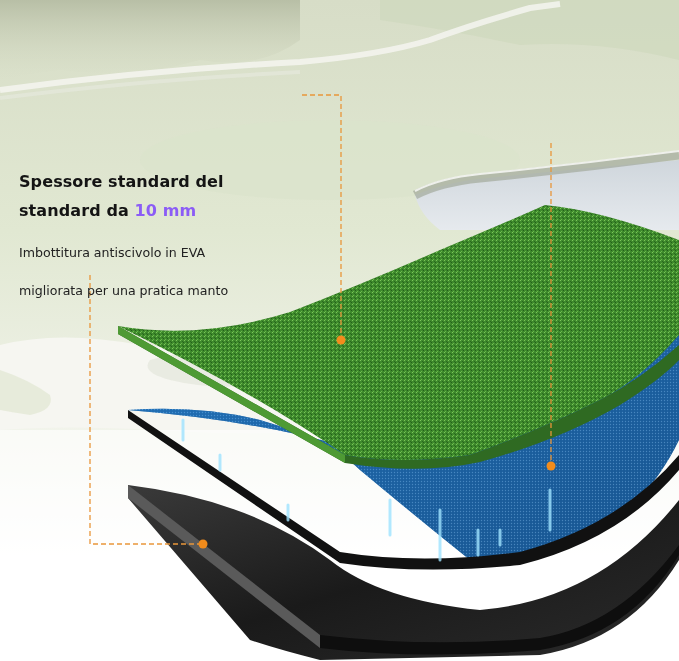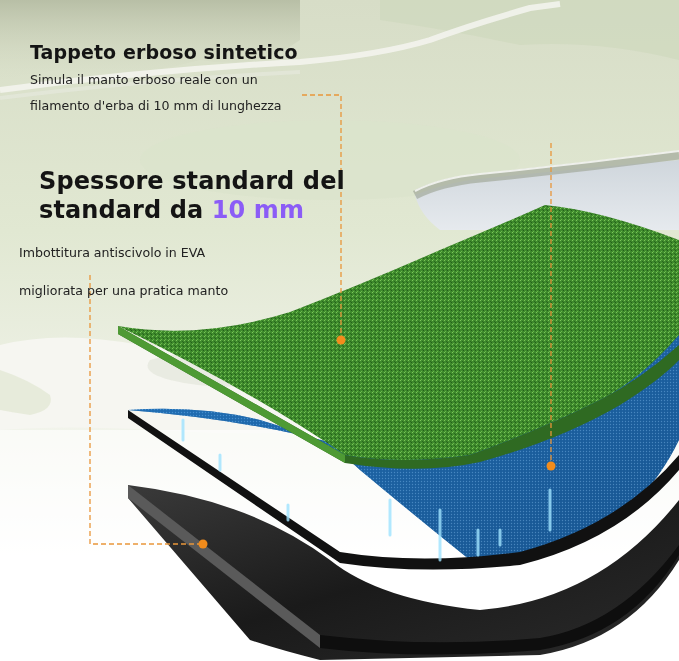--- a/index.html
+++ b/index.html
@@ -8,21 +8,21 @@
       font-family: "DejaVu Sans", "Liberation Sans", sans-serif;
       background: #ffffff;
     }
     .canvas { position: absolute; left: 0; top: 0; width: 679px; height: 661px; }
     .bg { position: absolute; left: 0; top: 0; width: 679px; height: 661px; }
     .text-block { position: absolute; color: #141414; }
     .title {
       font-weight: bold; font-size: 19px; line-height: 24px; letter-spacing: 0.1px;
       white-space: nowrap;
     }
-    .title.big { font-size: 24px; line-height: 29px; margin-left: 20px; }
+    .title.big { font-size: 16px; line-height: 29px; }
     .desc { font-size: 12.6px; line-height: 21px; color: #222; white-space: nowrap; }
     .accent { color: #8b5cf6; }
     #block-turf { left: 30px; top: 40px; }
     #block-turf .desc { margin-top: 5px; }
     #block-thick { left: 19px; top: 167px; }
     #block-thick .desc { margin-top: 17px; }
     #block-layer { left: 401px; top: 49px; }
     #block-layer .desc { margin-top: 6px; line-height: 20.5px; }
     .layers { position: absolute; left: 0; top: 0; }
   </style>
@@ -124,25 +124,20 @@
     <g fill="none" stroke="#e9963a" stroke-width="1.3" stroke-dasharray="5,3">
       <polyline points="302,95 341,95 341,340"></polyline>
       <line x1="551" y1="143" x2="551" y2="466"></line>
       <polyline points="90,275 90,544 203,544"></polyline>
     </g>
     <circle cx="341" cy="340" r="4.5" fill="#f28c1c"></circle>
     <circle cx="551" cy="466" r="4.5" fill="#f28c1c"></circle>
     <circle cx="203" cy="544" r="4.5" fill="#f28c1c"></circle>
   </svg>
 
-  <div class="text-block" id="block-turf">
-    <div class="title">Tappeto erboso sintetico</div>
-    <div class="desc">Simula il manto erboso reale con un</div>
-    <div class="desc">filamento d'erba di 10 mm di lunghezza</div>
-  </div>
 
 
   <div class="text-block" id="block-thick">
     <div class="title big">Spessore standard del</div>
     <div class="title big"><span>standard da </span><span class="accent">10 mm</span></div>
     <div class="desc">Imbottitura antiscivolo in EVA</div>
     <div class="desc">migliorata per una pratica manto</div>
   </div>
 
 </div>

